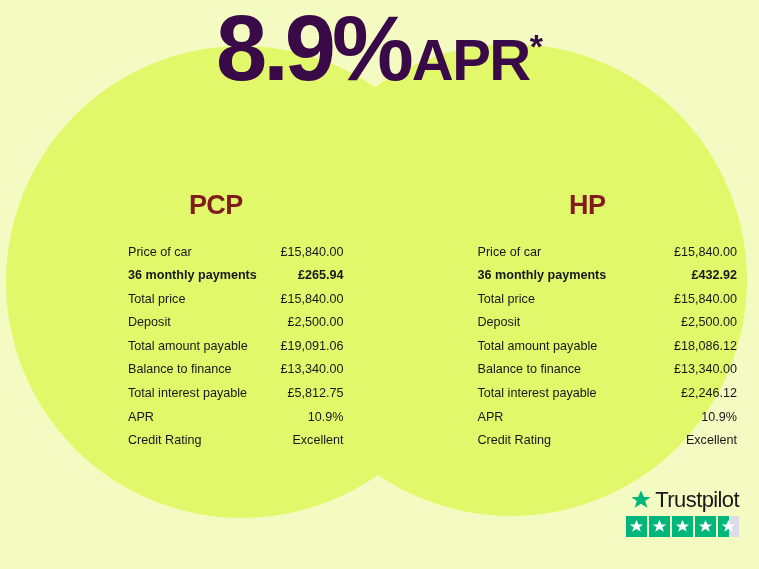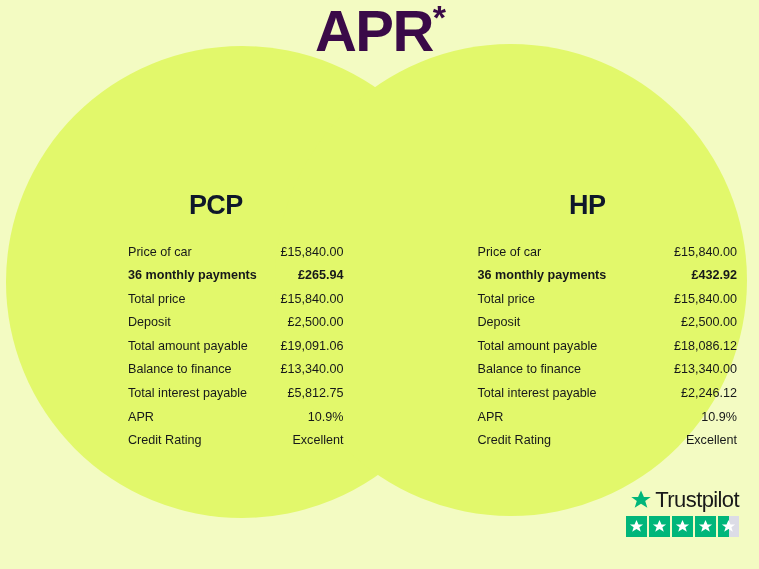--- a/index.html
+++ b/index.html
@@ -106,21 +106,21 @@
   }
   .plan-left  { padding: 0 36px 0 88px; }
   .plan-right { padding: 0 22px 0 58px; }
 
   .plan-title {
     margin: 0 0 19px 0;
     text-align: center;
     font-size: 27px;
     font-weight: 700;
     letter-spacing: -0.6px;
-    color: #0f172a;
+    color: #7f1d1d;
   }
   .plan-rows {
     display: flex;
     flex-direction: column;
   }
   .plan-row {
     display: flex;
     justify-content: space-between;
     align-items: baseline;
     font-size: 12.6px;
@@ -208,20 +208,21 @@
 </head>
 <body>
 
 <div class="canvas">
 
   <div class="blob blob-left"></div>
   <div class="blob blob-right"></div>
 
   <div class="hero">
     <div class="hero-rate">
+      <span class="rate-number">8.9%</span>
       <span class="rate-apr">APR</span>
       <span class="rate-star">*</span>
     </div>
   </div>
 
   <div class="plans">
 
     <div class="plan plan-left">
       <h2 class="plan-title">PCP</h2>
       <div class="plan-rows">

